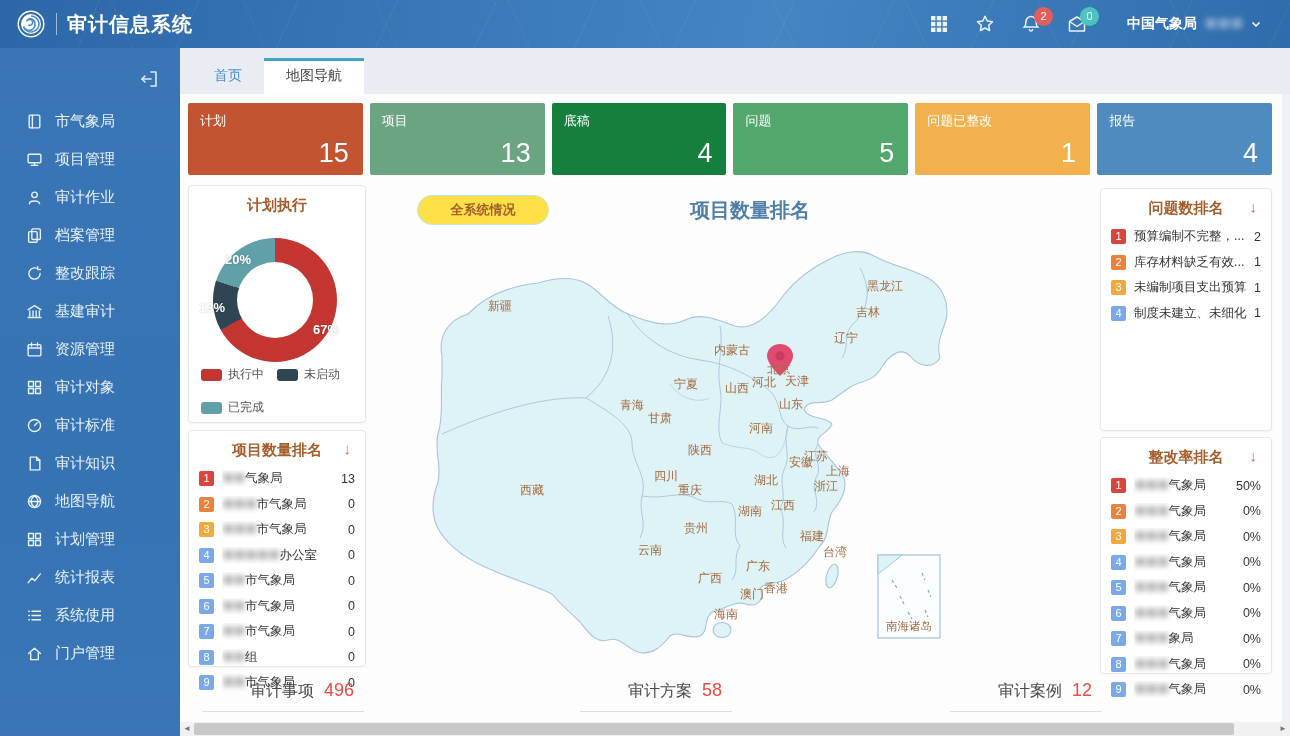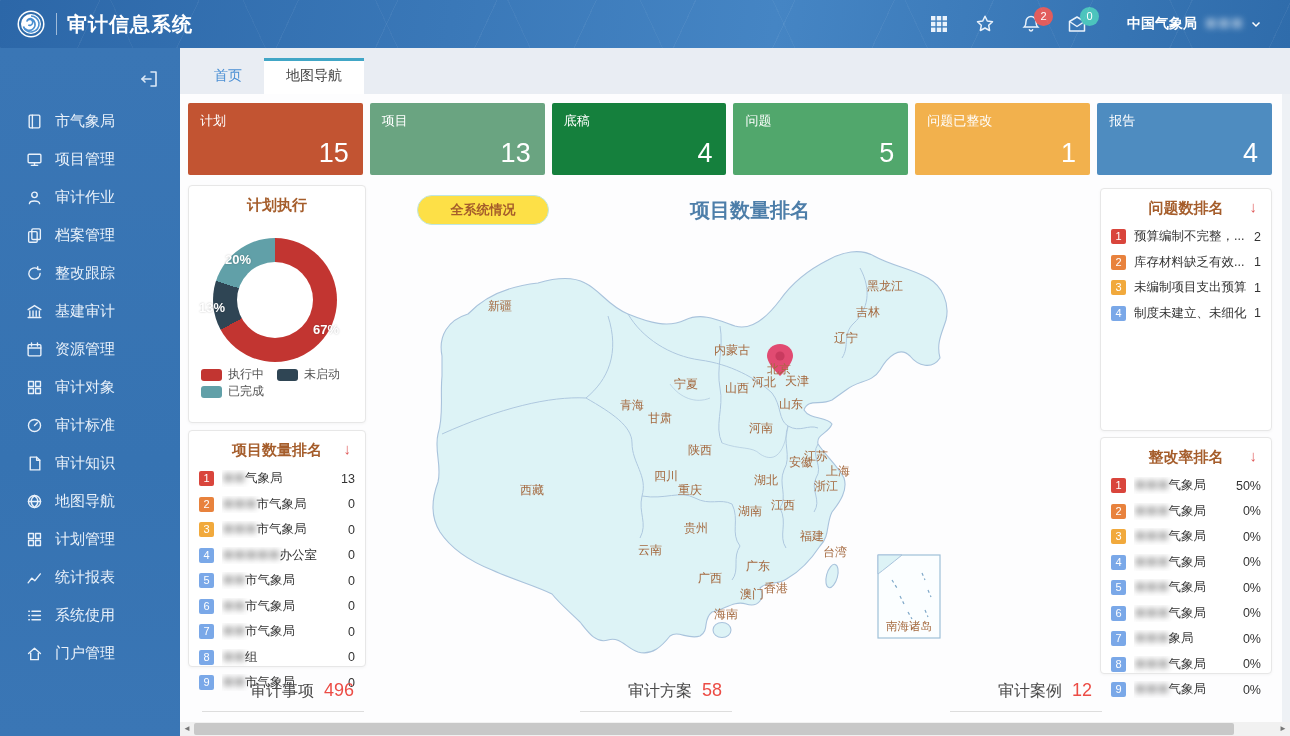--- a/index.html
+++ b/index.html
@@ -54,21 +54,21 @@
   .panel { position:absolute; background:#fff; border:1px solid #e7e7e7; border-radius:4px;
     box-shadow:0 1px 3px rgba(0,0,0,.04); }
   .panel-title { text-align:center; font-size:15px; font-weight:bold; color:#a55d2b; padding-top:10px; position:relative;}
   .rank-arrow { position:absolute; right:14px; top:9px; color:#e05b5b; font-size:15px; font-weight:normal; cursor:pointer;}
 
   .plan-panel { left:8px; top:91px; width:178px; height:238px; }
   .donut-wrap { position:absolute; left:24px; top:52px; width:124px; height:124px; }
   .donut { width:124px; height:124px; border-radius:50%; }
   .donut-hole { position:absolute; left:24px; top:24px; width:76px; height:76px; background:#fff; border-radius:50%; }
   .pct { position:absolute; color:#fff; font-size:13px; font-weight:bold; text-shadow:0 0 2px rgba(0,0,0,.25); }
-  .legend { position:absolute; left:12px; top:180px; width:156px; display:flex; flex-wrap:wrap; row-gap:0; }
+  .legend { position:absolute; left:12px; top:180px; width:156px; display:flex; flex-wrap:wrap; row-gap:16px; }
   .leg-item { display:flex; align-items:center; gap:6px; font-size:12px; color:#555; width:76px; cursor:pointer;}
   .leg-swatch { width:21px; height:12px; border-radius:3px; flex:0 0 auto; }
 
   .rank-panel .rows { padding:6px 10px 0 10px; }
   .rank-row { display:flex; align-items:center; height:25.5px; font-size:12.5px; color:#333; cursor:pointer;}
   .rk { width:15px; height:15px; border-radius:2px; color:#fff; font-size:11px; line-height:15px;
     text-align:center; margin-right:8px; flex:0 0 auto; }
   .rk.r1 { background:#d9453c; } .rk.r2 { background:#e8823d; } .rk.r3 { background:#f1a93c; }
   .rk.rb { background:#7aa8e8; }
   .rname { flex:1; white-space:nowrap; overflow:hidden; }

